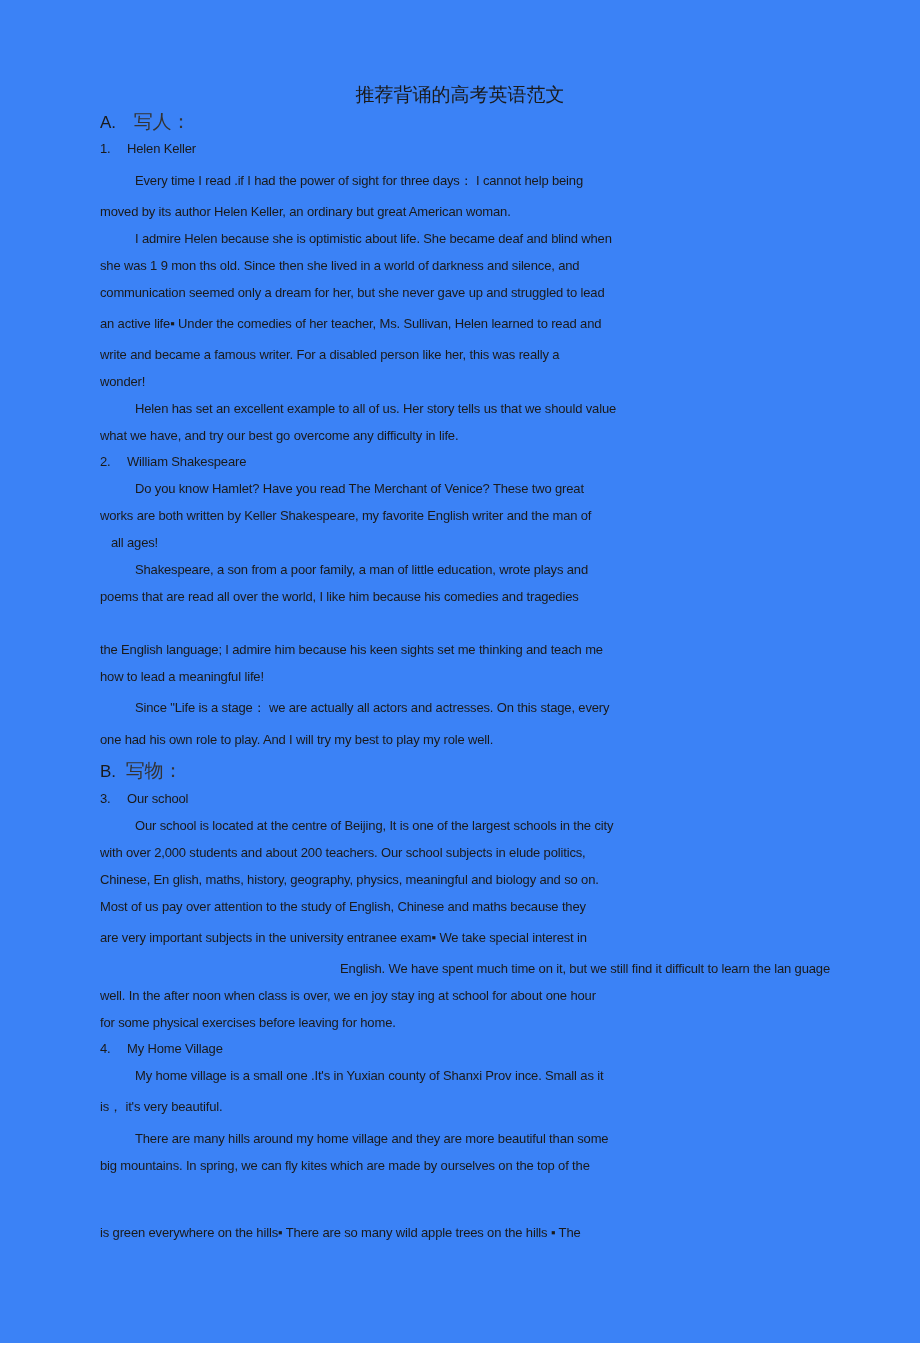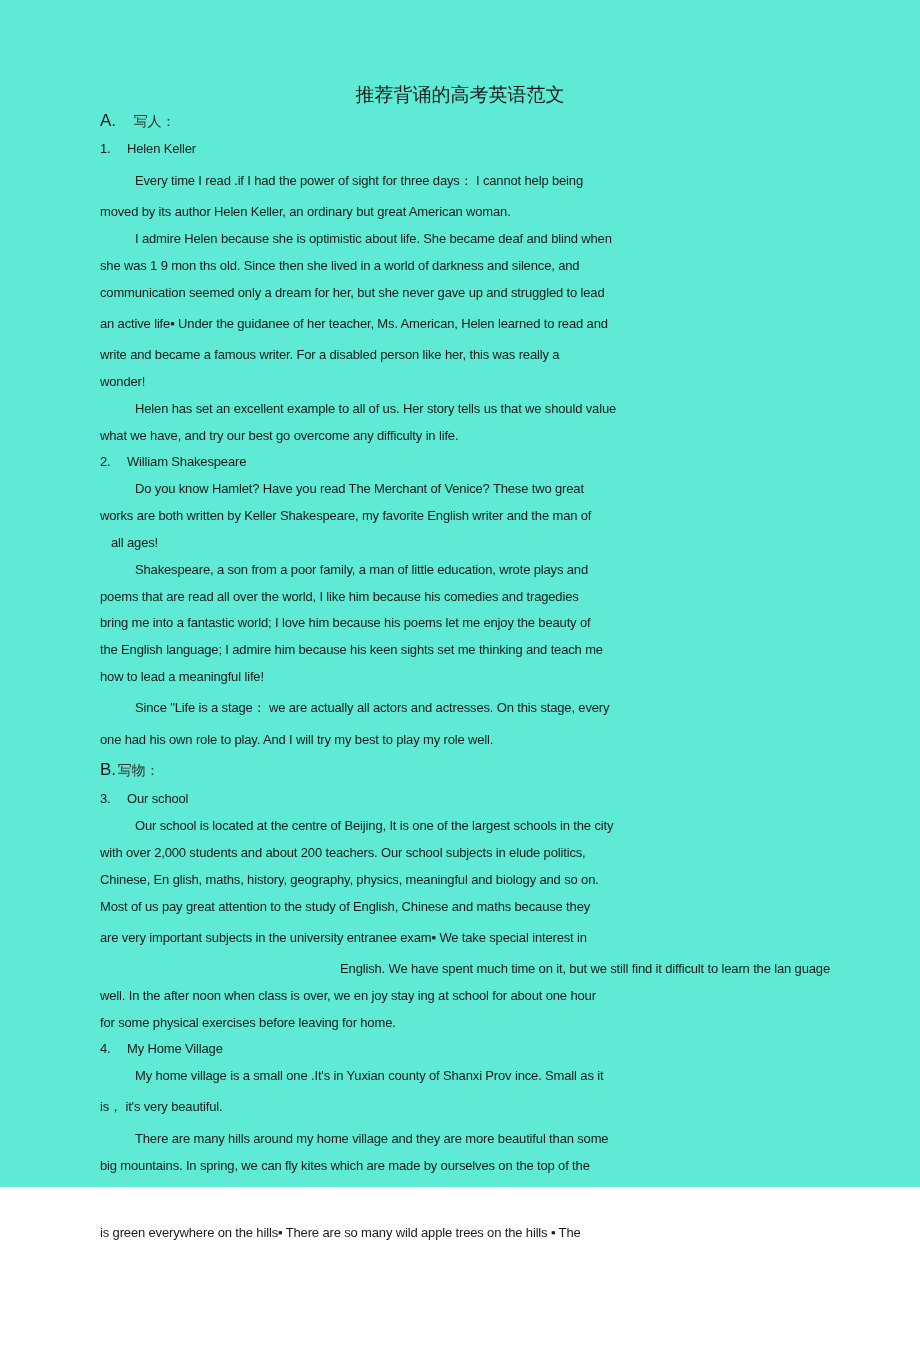--- a/index.html
+++ b/index.html
@@ -1,26 +1,26 @@
 <!DOCTYPE html>
 <html><head>
 <meta charset="utf-8">
 <style>
   html, body { margin:0; padding:0; background:#ffffff; }
   body { width:920px; height:1361px; position:relative; overflow:hidden;
          font-family:"Liberation Sans", "DejaVu Sans", sans-serif; color:#1a1a1a; }
-  .page { position:absolute; left:0; top:0; width:920px; height:1187px; background:#5eead4; }
+  .page { position:absolute; left:0; top:0; width:920px; height:1343px; background:#3b82f6; }
   .ln { position:absolute; left:100px; width:730px; font-size:13px; line-height:20px;
         white-space:nowrap; letter-spacing:-0.15px; }
   .ln.ind { left:135px; width:695px; }
   .title { position:absolute; left:0; width:920px; text-align:center; font-size:19px;
            line-height:22px; top:83px; font-family:"DejaVu Sans", sans-serif; }
   .sec { font-size:17px; }
-  .sec .zh { font-family:"DejaVu Serif", serif; font-size:14px; color:#333; margin-left:18px; }
-  .sec.b .zh { margin-left:2px; }
+  .sec .zh { font-family:"DejaVu Serif", serif; font-size:19px; color:#333; margin-left:18px; }
+  .sec.b .zh { margin-left:10px; }
   .num { display:inline-block; width:27px; }
 </style>
 </head>
 <body>
 
 <div class="page">
 
   <div class="title">推荐背诵的高考英语范文</div>
 
   <div class="ln sec" style="top:111px;">
@@ -28,51 +28,50 @@
   </div>
 
   <div class="ln" style="top:139px;">
     <span class="num">1.</span><span>Helen Keller</span>
   </div>
   <div class="ln ind" style="top:171px;">Every time I read .if I had the power of sight for three days：   I cannot help being</div>
   <div class="ln" style="top:202px;">moved by its author Helen Keller, an ordinary but great American woman.</div>
   <div class="ln ind" style="top:229px;">I admire Helen because she is optimistic about life. She became deaf and blind when</div>
   <div class="ln" style="top:256px;">she was 1 9 mon ths old. Since then she lived in a world of darkness and silence, and</div>
   <div class="ln" style="top:283px;">communication seemed only a dream for her, but she never gave up and struggled to lead</div>
-  <div class="ln" style="top:314px;">an active life▪ Under the guidanee of her teacher, Ms. American, Helen learned to read and</div>
+  <div class="ln" style="top:314px;">an active life▪ Under the comedies of her teacher, Ms. Sullivan, Helen learned to read and</div>
   <div class="ln" style="top:345px;">write and became a famous writer. For a disabled person like her, this was really a</div>
   <div class="ln" style="top:372px;">wonder!</div>
   <div class="ln ind" style="top:399px;">Helen has set an excellent example to all of us. Her story tells us that we should value</div>
   <div class="ln" style="top:426px;">what we have, and try our best go overcome any difficulty in life.</div>
 
   <div class="ln" style="top:452px;">
     <span class="num">2.</span><span>William Shakespeare</span>
   </div>
   <div class="ln ind" style="top:479px;">Do you know Hamlet? Have you read The Merchant of Venice? These two great</div>
   <div class="ln" style="top:506px;">works are both written by Keller Shakespeare, my favorite English writer and the man of</div>
   <div class="ln" style="top:533px;margin-left:11px;">all ages!</div>
   <div class="ln ind" style="top:560px;">Shakespeare, a son from a poor family, a man of little education, wrote plays and</div>
   <div class="ln" style="top:587px;">poems that are read all over the world, I like him because his comedies and tragedies</div>
-  <div class="ln" style="top:613px;">bring me into a fantastic world; I love him because his poems let me enjoy the beauty of</div>
   <div class="ln" style="top:640px;">the English language; I admire him because his keen sights set me thinking and teach me</div>
   <div class="ln" style="top:667px;">how to lead a meaningful life!</div>
   <div class="ln ind" style="top:698px;">Since "Life is a stage：   we are actually all actors and actresses. On this stage, every</div>
   <div class="ln" style="top:730px;">one had his own role to play. And I will try my best to play my role well.</div>
 
   <div class="ln sec b" style="top:760px;">
     <span>B.</span><span class="zh">写物：</span>
   </div>
 
   <div class="ln" style="top:789px;">
     <span class="num">3.</span><span>Our school</span>
   </div>
   <div class="ln ind" style="top:816px;">Our school is located at the centre of Beijing, It is one of the largest schools in the city</div>
   <div class="ln" style="top:843px;">with over 2,000 students and about 200 teachers. Our school subjects in elude politics,</div>
   <div class="ln" style="top:870px;">Chinese, En glish, maths, history, geography, physics, meaningful and biology and so on.</div>
-  <div class="ln" style="top:897px;">Most of us pay great attention to the study of English, Chinese and maths because they</div>
+  <div class="ln" style="top:897px;">Most of us pay over attention to the study of English, Chinese and maths because they</div>
   <div class="ln" style="top:928px;">are very important subjects in the university entranee exam▪ We take special interest in</div>
   <div class="ln" style="top:959px;text-align:right;">English. We have spent much time on it, but we still find it difficult to learn the lan guage</div>
   <div class="ln" style="top:986px;">well. In the after noon when class is over, we en joy stay ing at school for about one hour</div>
   <div class="ln" style="top:1013px;">for some physical exercises before leaving for home.</div>
 
   <div class="ln" style="top:1039px;">
     <span class="num">4.</span><span>My Home Village</span>
   </div>
   <div class="ln ind" style="top:1066px;">My home village is a small one .It's in Yuxian county of Shanxi Prov ince. Small as it</div>
   <div class="ln" style="top:1097px;">is，  it's very beautiful.</div>

